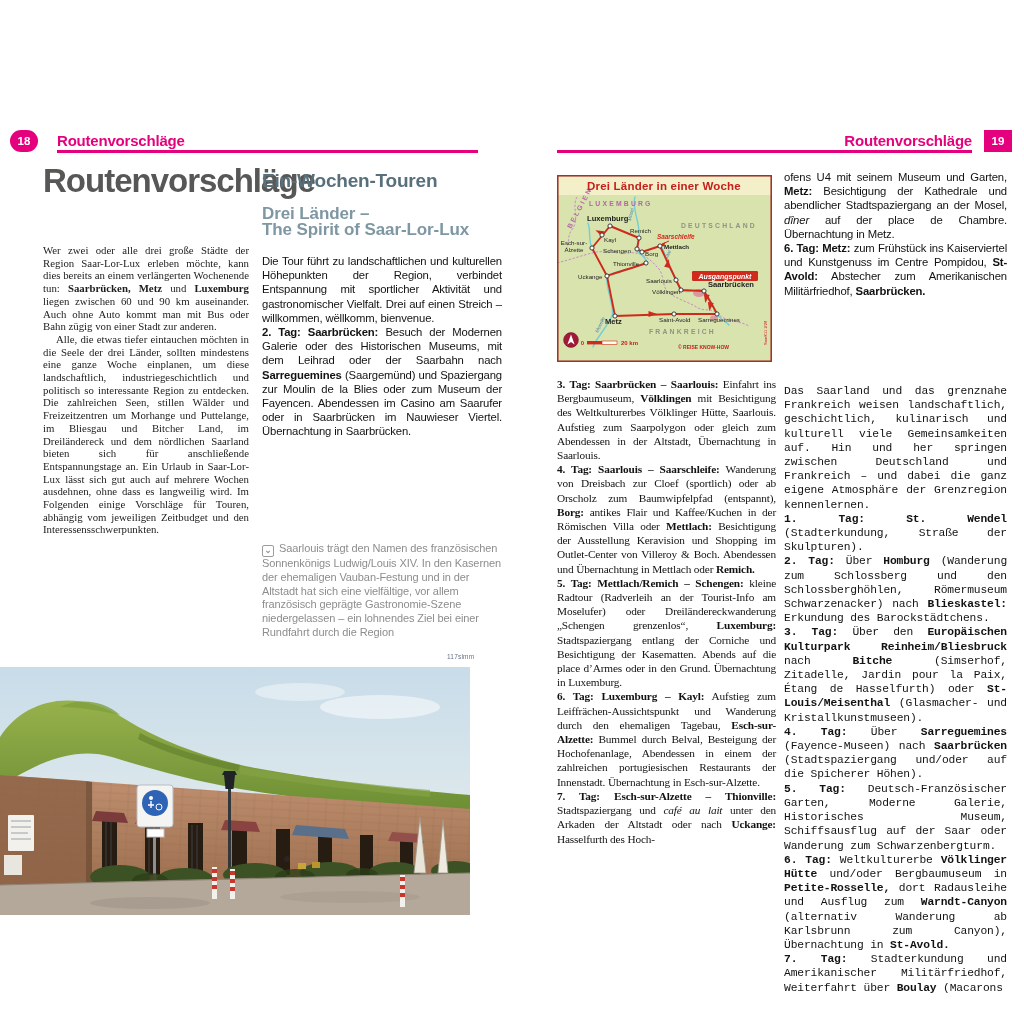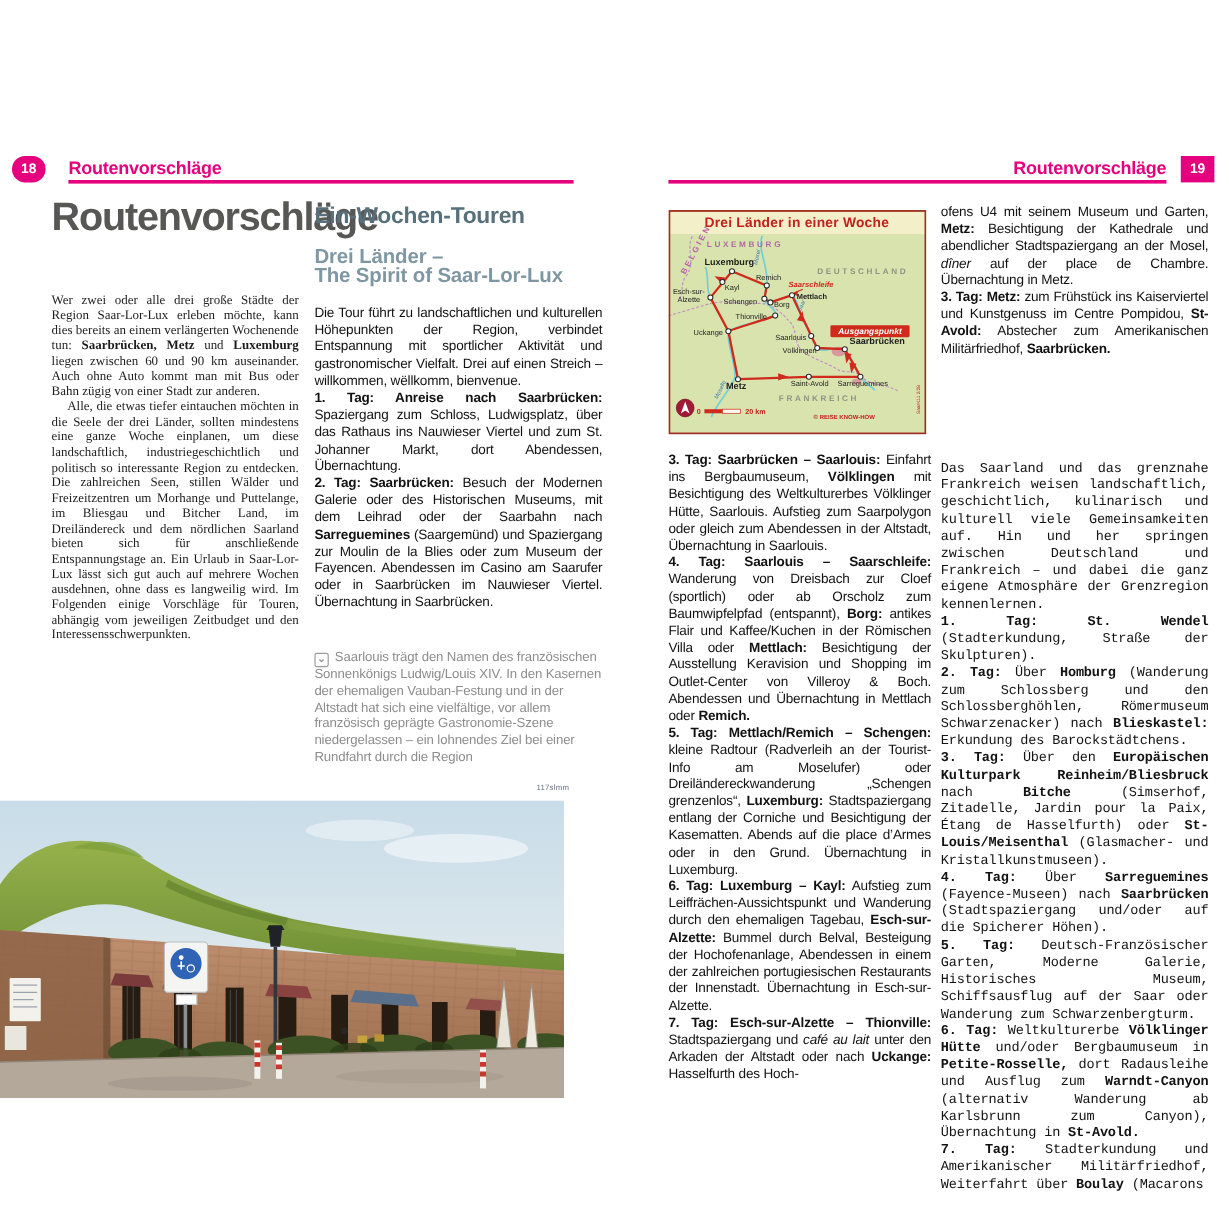--- a/index.html
+++ b/index.html
@@ -47,21 +47,20 @@
     </div>
 
   <div class="abs h2" style="left:262px;top:170px;width:240px;">Ein-Wochen-Touren</div>
   <div class="abs h3" style="left:262px;top:206px;width:240px;">
     <div>Drei Länder –</div>
     <div>The Spirit of Saar-Lor-Lux</div>
   </div>
 
   <div class="abs sanscol" style="left:262px;top:254px;width:240px;">
       <p class="para"><span>Die Tour führt zu landschaftlichen und kulturellen Höhepunkten der Region, verbindet Entspannung mit sportlicher Aktivität und gastronomischer Vielfalt. Drei auf einen Streich – willkommen, wëllkomm, bienvenue.</span></p>
-      <p class="para"><span class="b">1. Tag: Anreise nach Saarbrücken:</span><span> Spaziergang zum Schloss, Ludwigsplatz, über das Rathaus ins Nauwieser Viertel und zum St. Johanner Markt, dort Abendessen, Übernachtung.</span></p>
       <p class="para"><span class="b">2. Tag: Saarbrücken:</span><span> Besuch der Modernen Galerie oder des Historischen Museums, mit dem Leihrad oder der Saarbahn nach </span><span class="b">Sarreguemines</span><span> (Saargemünd) und Spaziergang zur Moulin de la Blies oder zum Museum der Fayencen. Abendessen im Casino am Saarufer oder in Saarbrücken im Nauwieser Viertel. Übernachtung in Saarbrücken.</span></p>
     </div>
 
   <div class="abs note" style="left:262px;top:542px;width:240px;">
     <span class="note-icon">⌄</span><span>Saarlouis trägt den Namen des französischen Sonnenkönigs Ludwig/Louis XIV. In den Kasernen der ehemaligen Vauban-Festung und in der Altstadt hat sich eine vielfältige, vor allem französisch geprägte Gastronomie-Szene niedergelassen – ein lohnendes Ziel bei einer Rundfahrt durch die Region</span>
   </div>
 
   <div class="abs marker" style="left:447px;top:653px;">117slmm</div>
 
   <div class="abs" style="left:0;top:667px;width:470px;height:248px;">
@@ -241,31 +240,31 @@
         <text x="27" y="170" text-anchor="end" font-size="6" font-weight="bold" fill="#c5201d">0</text>
         <rect x="30" y="166" width="15" height="3.4" fill="#cf2a1b"></rect>
         <rect x="45" y="166" width="15" height="3.4" fill="#fffdf0" stroke="#cf2a1b" stroke-width="0.6"></rect>
         <text x="64" y="170" font-size="6" font-weight="bold" fill="#c5201d">20 km</text>
         <text x="121" y="174" font-size="5" font-weight="bold" fill="#c5201d">© REISE KNOW-HOW</text>
         <text x="210" y="170" font-size="4" fill="#c5201d" transform="rotate(-90,210,170)">SaarK11 2/28</text>
         <rect x="0.8" y="0.8" width="213.4" height="185.4" fill="none" stroke="#9c2b20" stroke-width="1.5"></rect>
         <text x="107" y="14.5" text-anchor="middle" font-size="11.5" font-weight="bold" letter-spacing="0.2" fill="#c5201d">Drei Länder in einer Woche</text>
       </svg></div>
 
-  <div class="abs sanscol" style="left:557px;top:377px;width:219px;">
+  <div class="abs sanscol" style="left:557px;top:377px;width:219px;font-family:Liberation Serif, serif;">
       <p class="para"><span class="b">3. Tag: Saarbrücken – Saarlouis:</span><span> Einfahrt ins Bergbaumuseum, </span><span class="b">Völklingen</span><span> mit Besichtigung des Weltkulturerbes Völklinger Hütte, Saarlouis. Aufstieg zum Saarpolygon oder gleich zum Abendessen in der Altstadt, Übernachtung in Saarlouis.</span></p>
       <p class="para"><span class="b">4. Tag: Saarlouis – Saarschleife:</span><span> Wanderung von Dreisbach zur Cloef (sportlich) oder ab Orscholz zum Baumwipfelpfad (entspannt), </span><span class="b">Borg:</span><span> antikes Flair und Kaffee/Kuchen in der Römischen Villa oder </span><span class="b">Mettlach:</span><span> Besichtigung der Ausstellung Keravision und Shopping im Outlet-Center von Villeroy &amp; Boch. Abendessen und Übernachtung in Mettlach oder </span><span class="b">Remich.</span></p>
       <p class="para"><span class="b">5. Tag: Mettlach/Remich – Schengen:</span><span> kleine Radtour (Radverleih an der Tourist-Info am Moselufer) oder Dreiländereckwanderung „Schengen grenzenlos“, </span><span class="b">Luxemburg:</span><span> Stadtspaziergang entlang der Corniche und Besichtigung der Kasematten. Abends auf die place d’Armes oder in den Grund. Übernachtung in Luxemburg.</span></p>
       <p class="para"><span class="b">6. Tag: Luxemburg – Kayl:</span><span> Aufstieg zum Leiffrächen-Aussichtspunkt und Wanderung durch den ehemaligen Tagebau, </span><span class="b">Esch-sur-Alzette:</span><span> Bummel durch Belval, Besteigung der Hochofenanlage, Abendessen in einem der zahlreichen portugiesischen Restaurants der Innenstadt. Übernachtung in Esch-sur-Alzette.</span></p>
       <p class="para"><span class="b">7. Tag: Esch-sur-Alzette – Thionville:</span><span> Stadtspaziergang und </span><span class="i">café au lait</span><span> unter den Arkaden der Altstadt oder nach </span><span class="b">Uckange:</span><span> Hasselfurth des Hoch-</span></p>
     </div>
 
   <div class="abs sanscol" style="left:784px;top:170px;width:223px;">
       <p class="para"><span>ofens U4 mit seinem Museum und Garten, </span><span class="b">Metz:</span><span> Besichtigung der Kathedrale und abendlicher Stadtspaziergang an der Mosel, </span><span class="i">dîner</span><span> auf der place de Chambre. Übernachtung in Metz.</span></p>
-      <p class="para"><span class="b">3. Tag: Metz:</span><span> zum Frühstück ins Kaiserviertel und Kunstgenuss im Centre Pompidou, </span><span class="b">St-Avold:</span><span> Abstecher zum Amerikanischen Militärfriedhof, </span><span class="b">Saarbrücken.</span></p>
+      <p class="para"><span class="b">6. Tag: Metz:</span><span> zum Frühstück ins Kaiserviertel und Kunstgenuss im Centre Pompidou, </span><span class="b">St-Avold:</span><span> Abstecher zum Amerikanischen Militärfriedhof, </span><span class="b">Saarbrücken.</span></p>
     </div>
 
 
   <div class="abs sanscol" style="left:784px;top:384px;width:223px;font-family:Liberation Mono, monospace;">
       <p class="para"><span>Das Saarland und das grenznahe Frankreich weisen landschaftlich, geschichtlich, kulinarisch und kulturell viele Gemeinsamkeiten auf. Hin und her springen zwischen Deutschland und Frankreich – und dabei die ganz eigene Atmosphäre der Grenzregion kennenlernen.</span></p>
       <p class="para"><span class="b">1. Tag: St. Wendel</span><span> (Stadterkundung, Straße der Skulpturen).</span></p>
       <p class="para"><span class="b">2. Tag:</span><span> Über </span><span class="b">Homburg</span><span> (Wanderung zum Schlossberg und den Schlossberghöhlen, Römermuseum Schwarzenacker) nach </span><span class="b">Blieskastel:</span><span> Erkundung des Barockstädtchens.</span></p>
       <p class="para"><span class="b">3. Tag:</span><span> Über den </span><span class="b">Europäischen Kulturpark Reinheim/Bliesbruck</span><span> nach </span><span class="b">Bitche</span><span> (Simserhof, Zitadelle, Jardin pour la Paix, Étang de Hasselfurth) oder </span><span class="b">St-Louis/Meisenthal</span><span> (Glasmacher- und Kristallkunstmuseen).</span></p>
       <p class="para"><span class="b">4. Tag:</span><span> Über </span><span class="b">Sarreguemines</span><span> (Fayence-Museen) nach </span><span class="b">Saarbrücken</span><span> (Stadtspaziergang und/oder auf die Spicherer Höhen).</span></p>
       <p class="para"><span class="b">5. Tag:</span><span> Deutsch-Französischer Garten, Moderne Galerie, Historisches Museum, Schiffsausflug auf der Saar oder Wanderung zum Schwarzenbergturm.</span></p>

